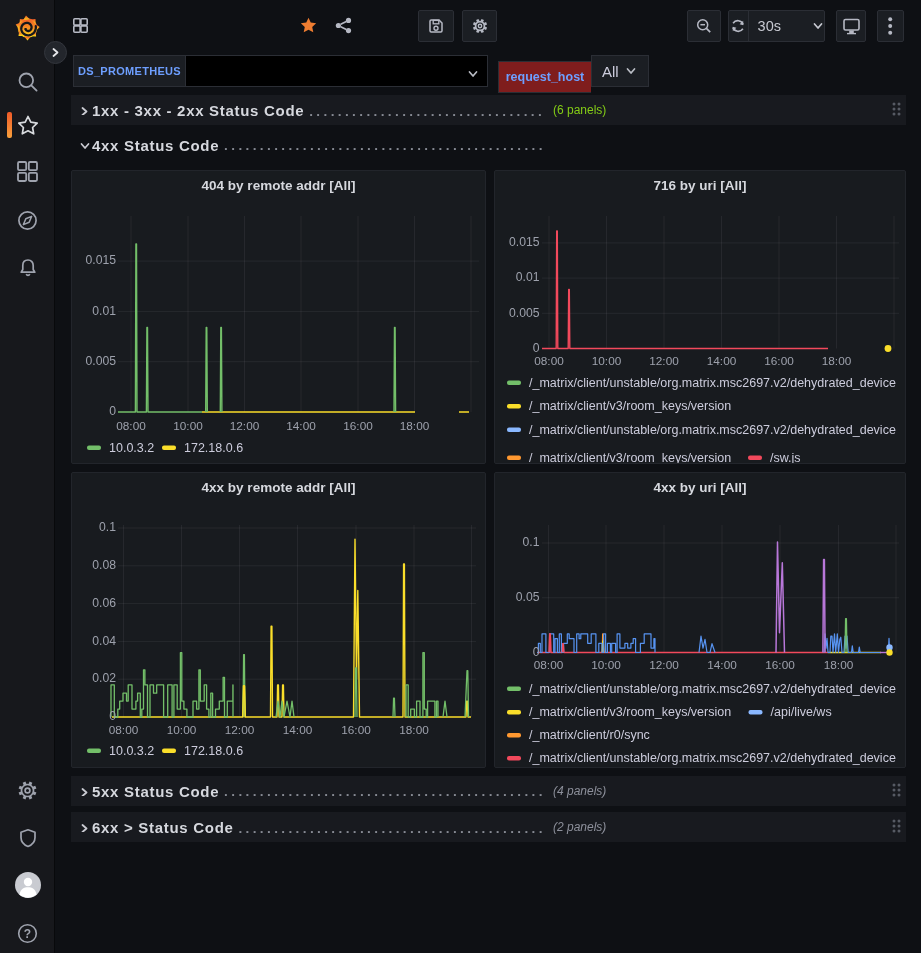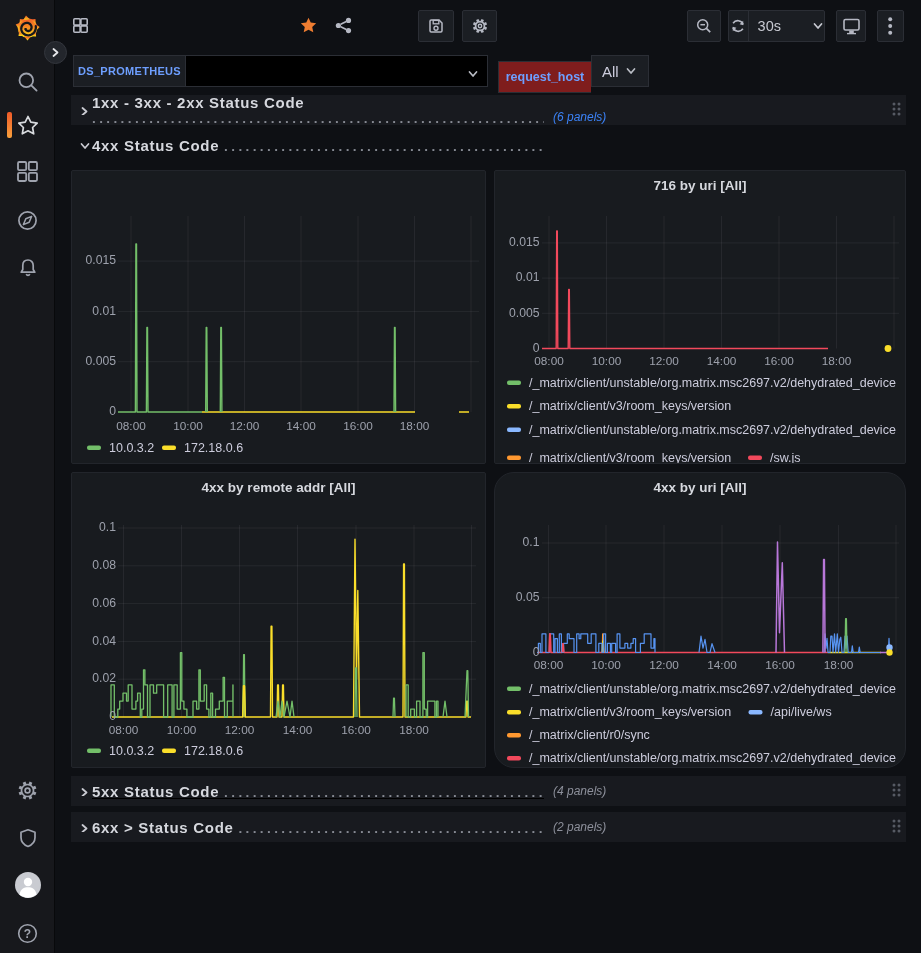--- a/index.html
+++ b/index.html
@@ -178,52 +178,52 @@
         <svg width="12" height="12" viewBox="0 0 12 12" style="">
           <polyline points="2.5,4 6,8 9.5,4" fill="none" stroke="#b9bcc4" stroke-width="1.7" stroke-linecap="round" stroke-linejoin="round"></polyline>
         </svg>
       </span></div>
     <div style="position:absolute;left:71px;top:95px;width:835px;height:30px;background:#181a1f;display:flex;align-items:center;">
       <div style="width:13px;margin-left:8px;display:flex;justify-content:flex-start;flex:none;">
         <svg width="9" height="9" viewBox="0 0 9 9" style="">
           <polyline points="3.5,2 7.5,5.5 3.5,9" fill="none" stroke="#c9cad1" stroke-width="1.8" stroke-linecap="round" stroke-linejoin="round"></polyline>
         </svg>
       </div>
-      <div style="display:flex;width:452px;overflow:hidden;align-items:flex-start;flex-direction:column;">
+      <div style="display:flex;width:452px;overflow:hidden;align-items:flex-end;">
         <span class="rowtitle">1xx - 3xx - 2xx Status Code&nbsp;</span>
         <div class="dots" style="flex:1;">..........................................................................................................................................................................................................................................................</div>
       </div>
     </div>
-    <div style="position:absolute;left:553px;top:110px;font-style:italic;font-size:12px;color:#3b82f6;">(6 panels)</div>
+    <div style="position:absolute;left:553px;top:103px;font-size:12px;color:#84cc16;">(6 panels)</div>
     <div style="position:absolute;left:892px;top:102px;"><svg width="10" height="15" viewBox="0 0 10 15" style="">
         <circle cx="2" cy="2" r="1.5" fill="#565a63"></circle>
         <circle cx="7" cy="2" r="1.5" fill="#565a63"></circle>
         <circle cx="2" cy="7" r="1.5" fill="#565a63"></circle>
         <circle cx="7" cy="7" r="1.5" fill="#565a63"></circle>
         <circle cx="2" cy="12" r="1.5" fill="#565a63"></circle>
         <circle cx="7" cy="12" r="1.5" fill="#565a63"></circle>
       </svg></div>
     <div style="position:absolute;left:71px;top:130px;width:835px;height:30px;display:flex;align-items:center;">
       <div style="width:13px;margin-left:8px;display:flex;justify-content:flex-start;flex:none;">
         <svg width="11" height="11" viewBox="0 0 11 11" style="">
           <polyline points="2.5,4 6,8 9.5,4" fill="none" stroke="#c9cad1" stroke-width="1.7" stroke-linecap="round" stroke-linejoin="round"></polyline>
         </svg>
       </div>
-      <div style="display:flex;width:452px;overflow:hidden;align-items:flex-end;">
+      <div style="display:flex;width:452px;overflow:hidden;align-items:center;">
         <span class="rowtitle">4xx Status Code&nbsp;</span>
         <div class="dots" style="flex:1;">..........................................................................................................................................................................................................................................................</div>
       </div>
     </div>
     <div style="position:absolute;left:71px;top:776px;width:835px;height:30px;background:#181a1f;display:flex;align-items:center;">
       <div style="width:13px;margin-left:8px;display:flex;justify-content:flex-start;flex:none;">
         <svg width="9" height="9" viewBox="0 0 9 9" style="">
           <polyline points="3.5,2 7.5,5.5 3.5,9" fill="none" stroke="#c9cad1" stroke-width="1.8" stroke-linecap="round" stroke-linejoin="round"></polyline>
         </svg>
       </div>
-      <div style="display:flex;width:452px;overflow:hidden;align-items:flex-end;text-decoration:underline;">
+      <div style="display:flex;width:452px;overflow:hidden;align-items:center;">
         <span class="rowtitle">5xx Status Code&nbsp;</span>
         <div class="dots" style="flex:1;">..........................................................................................................................................................................................................................................................</div>
       </div>
     </div>
     <div style="position:absolute;left:553px;top:784px;font-style:italic;font-size:12px;color:#8d909b;">(4 panels)</div>
     <div style="position:absolute;left:892px;top:783px;"><svg width="10" height="15" viewBox="0 0 10 15" style="">
         <circle cx="2" cy="2" r="1.5" fill="#565a63"></circle>
         <circle cx="7" cy="2" r="1.5" fill="#565a63"></circle>
         <circle cx="2" cy="7" r="1.5" fill="#565a63"></circle>
         <circle cx="7" cy="7" r="1.5" fill="#565a63"></circle>
@@ -244,20 +244,21 @@
     <div style="position:absolute;left:553px;top:820px;font-style:italic;font-size:12px;color:#8d909b;">(2 panels)</div>
     <div style="position:absolute;left:892px;top:819px;"><svg width="10" height="15" viewBox="0 0 10 15" style="">
         <circle cx="2" cy="2" r="1.5" fill="#565a63"></circle>
         <circle cx="7" cy="2" r="1.5" fill="#565a63"></circle>
         <circle cx="2" cy="7" r="1.5" fill="#565a63"></circle>
         <circle cx="7" cy="7" r="1.5" fill="#565a63"></circle>
         <circle cx="2" cy="12" r="1.5" fill="#565a63"></circle>
         <circle cx="7" cy="12" r="1.5" fill="#565a63"></circle>
       </svg></div>
     <div class="panel" style="left:71px;top:170px;width:415px;height:294px;overflow:hidden;">
+      <div class="ptitle">404 by remote addr [All]</div>
       <div style="position:absolute;left:0;top:0"><svg width="415" height="294" font-family="Liberation Sans, sans-serif">
           <line x1="59" y1="45" x2="59" y2="241.0" stroke="rgba(204,204,220,0.08)" stroke-width="1"></line>
           <line x1="116" y1="45" x2="116" y2="241.0" stroke="rgba(204,204,220,0.08)" stroke-width="1"></line>
           <line x1="172.5" y1="45" x2="172.5" y2="241.0" stroke="rgba(204,204,220,0.08)" stroke-width="1"></line>
           <line x1="229" y1="45" x2="229" y2="241.0" stroke="rgba(204,204,220,0.08)" stroke-width="1"></line>
           <line x1="286" y1="45" x2="286" y2="241.0" stroke="rgba(204,204,220,0.08)" stroke-width="1"></line>
           <line x1="342.5" y1="45" x2="342.5" y2="241.0" stroke="rgba(204,204,220,0.08)" stroke-width="1"></line>
           <line x1="399" y1="45" x2="399" y2="241.0" stroke="rgba(204,204,220,0.08)" stroke-width="1"></line>
           <line x1="46" y1="90.10000000000002" x2="407" y2="90.10000000000002" stroke="rgba(204,204,220,0.08)" stroke-width="1"></line>
           <line x1="46" y1="140.4" x2="407" y2="140.4" stroke="rgba(204,204,220,0.08)" stroke-width="1"></line>
@@ -357,21 +358,21 @@
           <text x="167.5" y="258" fill="#9da1ac" font-size="11.8" text-anchor="middle" dominant-baseline="middle">12:00</text>
           <text x="225.5" y="258" fill="#9da1ac" font-size="11.8" text-anchor="middle" dominant-baseline="middle">14:00</text>
           <text x="284" y="258" fill="#9da1ac" font-size="11.8" text-anchor="middle" dominant-baseline="middle">16:00</text>
           <text x="342" y="258" fill="#9da1ac" font-size="11.8" text-anchor="middle" dominant-baseline="middle">18:00</text>
           <rect x="15" y="275.5" width="14" height="4.5" rx="2" fill="#73bf69"></rect>
           <text x="37" y="278.5" fill="#ccccdc" font-size="12.5" dominant-baseline="middle">10.0.3.2</text>
           <rect x="90" y="275.5" width="14" height="4.5" rx="2" fill="#fade2a"></rect>
           <text x="112" y="278.5" fill="#ccccdc" font-size="12.5" dominant-baseline="middle">172.18.0.6</text>
         </svg></div>
     </div>
-    <div class="panel" style="left:494px;top:472px;width:412px;height:296px;overflow:hidden;border-radius:20px;">
+    <div class="panel" style="left:494px;top:472px;width:412px;height:296px;overflow:hidden;">
       <div class="ptitle">4xx by uri [All]</div>
       <div style="position:absolute;left:0;top:0"><svg width="412" height="296" font-family="Liberation Sans, sans-serif">
           <line x1="53.5" y1="52" x2="53.5" y2="179.5" stroke="rgba(204,204,220,0.08)" stroke-width="1"></line>
           <line x1="111" y1="52" x2="111" y2="179.5" stroke="rgba(204,204,220,0.08)" stroke-width="1"></line>
           <line x1="169" y1="52" x2="169" y2="179.5" stroke="rgba(204,204,220,0.08)" stroke-width="1"></line>
           <line x1="227" y1="52" x2="227" y2="179.5" stroke="rgba(204,204,220,0.08)" stroke-width="1"></line>
           <line x1="285" y1="52" x2="285" y2="179.5" stroke="rgba(204,204,220,0.08)" stroke-width="1"></line>
           <line x1="343.5" y1="52" x2="343.5" y2="179.5" stroke="rgba(204,204,220,0.08)" stroke-width="1"></line>
           <line x1="401" y1="52" x2="401" y2="179.5" stroke="rgba(204,204,220,0.08)" stroke-width="1"></line>
           <line x1="47" y1="124.75" x2="404" y2="124.75" stroke="rgba(204,204,220,0.08)" stroke-width="1"></line>

